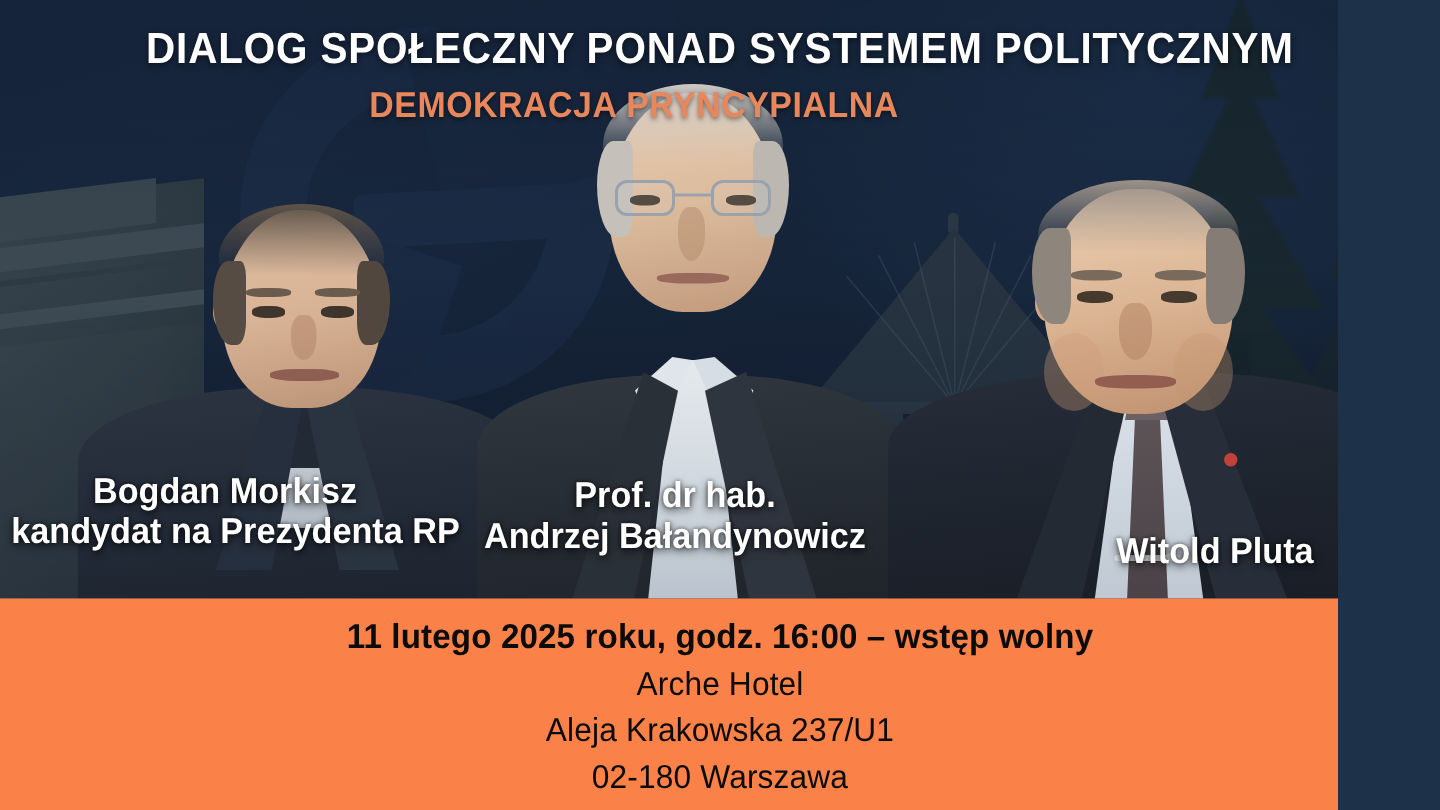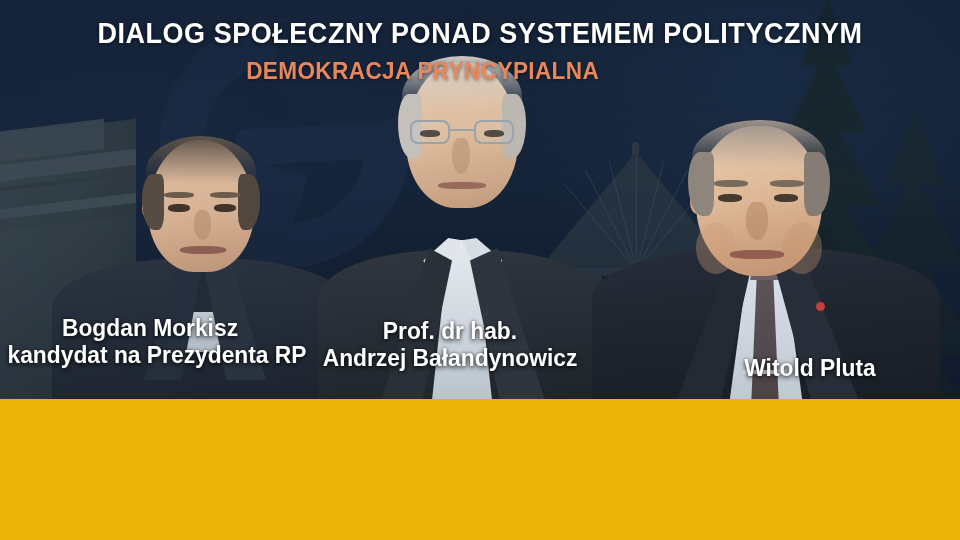--- a/index.html
+++ b/index.html
@@ -6,24 +6,24 @@
   html, body {
     margin: 0;
     padding: 0;
     background: #1d3149;
   }
   body {
     font-family: "Liberation Sans", sans-serif;
   }
   .poster {
     position: relative;
-    width: 960px;
+    width: 892px;
     height: 540px;
     overflow: hidden;
-    background: #eab308;
+    background: #15803d;
     user-select: none;
   }
 
   
   .hero {
     position: absolute;
     left: 0; top: 0;
     width: 960px;
     height: 399px;
     overflow: hidden;
@@ -691,14 +691,20 @@
       <div>Prof. dr hab.</div>
       <div>Andrzej Bałandynowicz</div>
     </div>
 
     <div class="name-block" id="name-right">
       <div>Witold Pluta</div>
     </div>
 
   </div>
 
+  <div class="banner">
+    <span class="banner-line primary">11 lutego 2025 roku, godz. 16:00 – wstęp wolny</span>
+    <span class="banner-line">Arche Hotel</span>
+    <span class="banner-line">Aleja Krakowska 237/U1</span>
+    <span class="banner-line">02-180 Warszawa</span>
+  </div>
 
 </div>
 
 </body></html>

